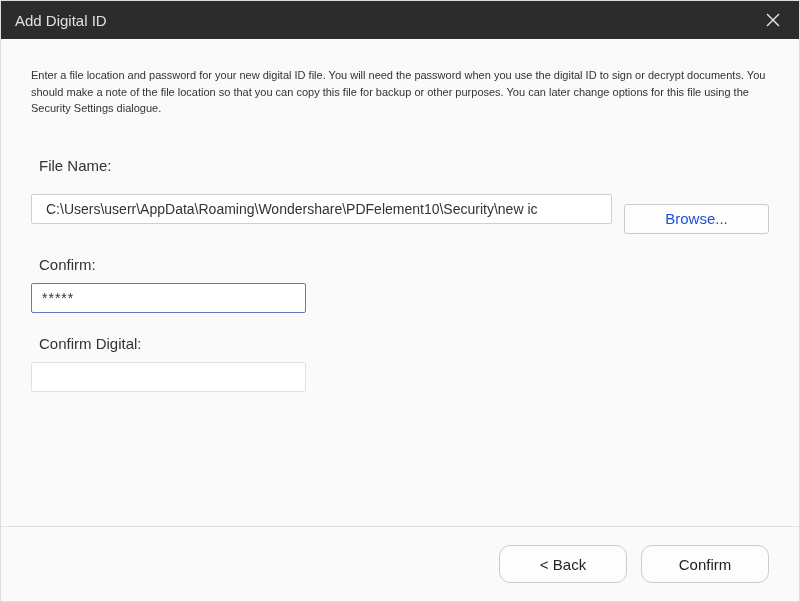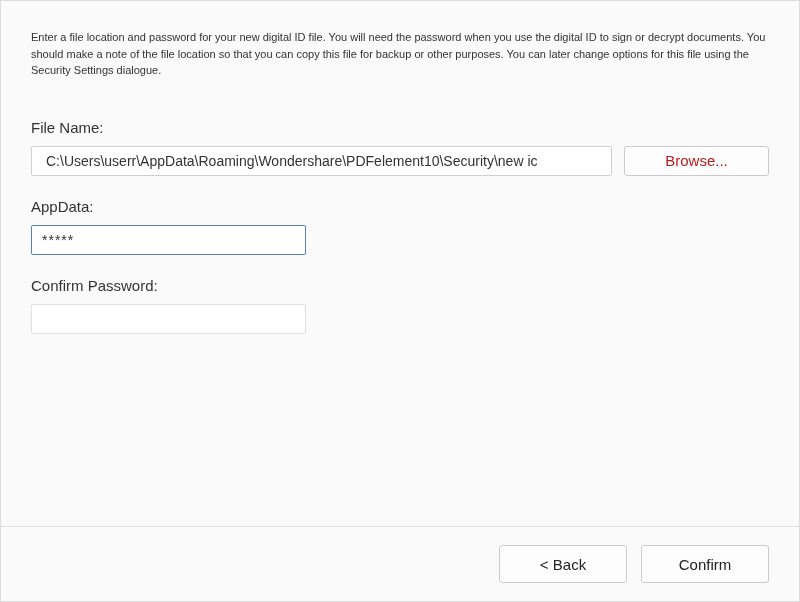--- a/index.html
+++ b/index.html
@@ -61,21 +61,21 @@
       margin-bottom: 40px;
     }
     .form-group {
       margin-bottom: 22px;
     }
     .form-label {
       display: block;
       font-size: 15px;
       color: #333;
       margin-bottom: 10px;
-      margin-left: 0;
+      margin-left: 8px;
     }
     .filename-row {
       display: flex;
       gap: 12px;
       align-items: center;
     }
     .filename-input {
       flex: 1;
       height: 30px;
       border: 1px solid #d0d0d0;
@@ -85,24 +85,25 @@
       color: #333;
       font-family: inherit;
       border-radius: 2px;
     }
     .browse-btn {
       width: 145px;
       height: 30px;
       border: 1px solid #ccc;
       background: #fdfdfd;
       font-size: 15px;
-      color: #b91c1c;
+      color: #1d4ed8;
       cursor: pointer;
       border-radius: 3px;
       font-family: inherit;
+      margin-top: 20px;
     }
     .password-input {
       width: 275px;
       height: 30px;
       border: 1px solid #5a7fb8;
       background: #fff;
       padding: 0 10px;
       font-size: 14px;
       color: #333;
       font-family: inherit;
@@ -130,48 +131,57 @@
       background: #fafafa;
     }
     .footer-btn {
       width: 128px;
       height: 38px;
       border: 1px solid #ccc;
       background: #fdfdfd;
       font-size: 15px;
       color: #222;
       cursor: pointer;
-      border-radius: 3px;
+      border-radius: 11px;
       font-family: inherit;
     }
   </style>
 </head>
 <body>
 
 <div class="dialog">
 
+  <div class="titlebar">
+    <span class="title">Add Digital ID</span>
+    <div class="close-btn">
+      <svg viewBox="0 0 14 14">
+        <line x1="1" y1="1" x2="13" y2="13"></line>
+        <line x1="13" y1="1" x2="1" y2="13"></line>
+      </svg>
+    </div>
+  </div>
 
   <div class="content">
     <p class="description">Enter a file location and password for your new digital ID file. You will need the password when you use the digital ID to sign or decrypt documents. You should make a note of the file location so that you can copy this file for backup or other purposes. You can later change options for this file using the Security Settings dialogue.</p>
 
     <div class="form-group">
       <label class="form-label">File Name:</label>
       <div class="filename-row">
         <input type="text" class="filename-input" value="C:\Users\userr\AppData\Roaming\Wondershare\PDFelement10\Security\new ic" style="">
         <button class="browse-btn">Browse...</button>
       </div>
     </div>
 
     <div class="form-group">
-      <label class="form-label">AppData:</label>
+      <label class="form-label">Confirm:</label>
       <input type="text" class="password-input" value="*****" style="">
     </div>
 
     <div class="form-group">
-      <label class="form-label">Confirm Password:</label>
+      <label class="form-label">Confirm Digital:</label>
       <input type="password" class="confirm-input" value="" style="">
     </div>
   </div>
 
   <div class="footer">
     <button class="footer-btn">&lt; Back</button>
     <button class="footer-btn">Confirm</button>
   </div>
 
 </div>

